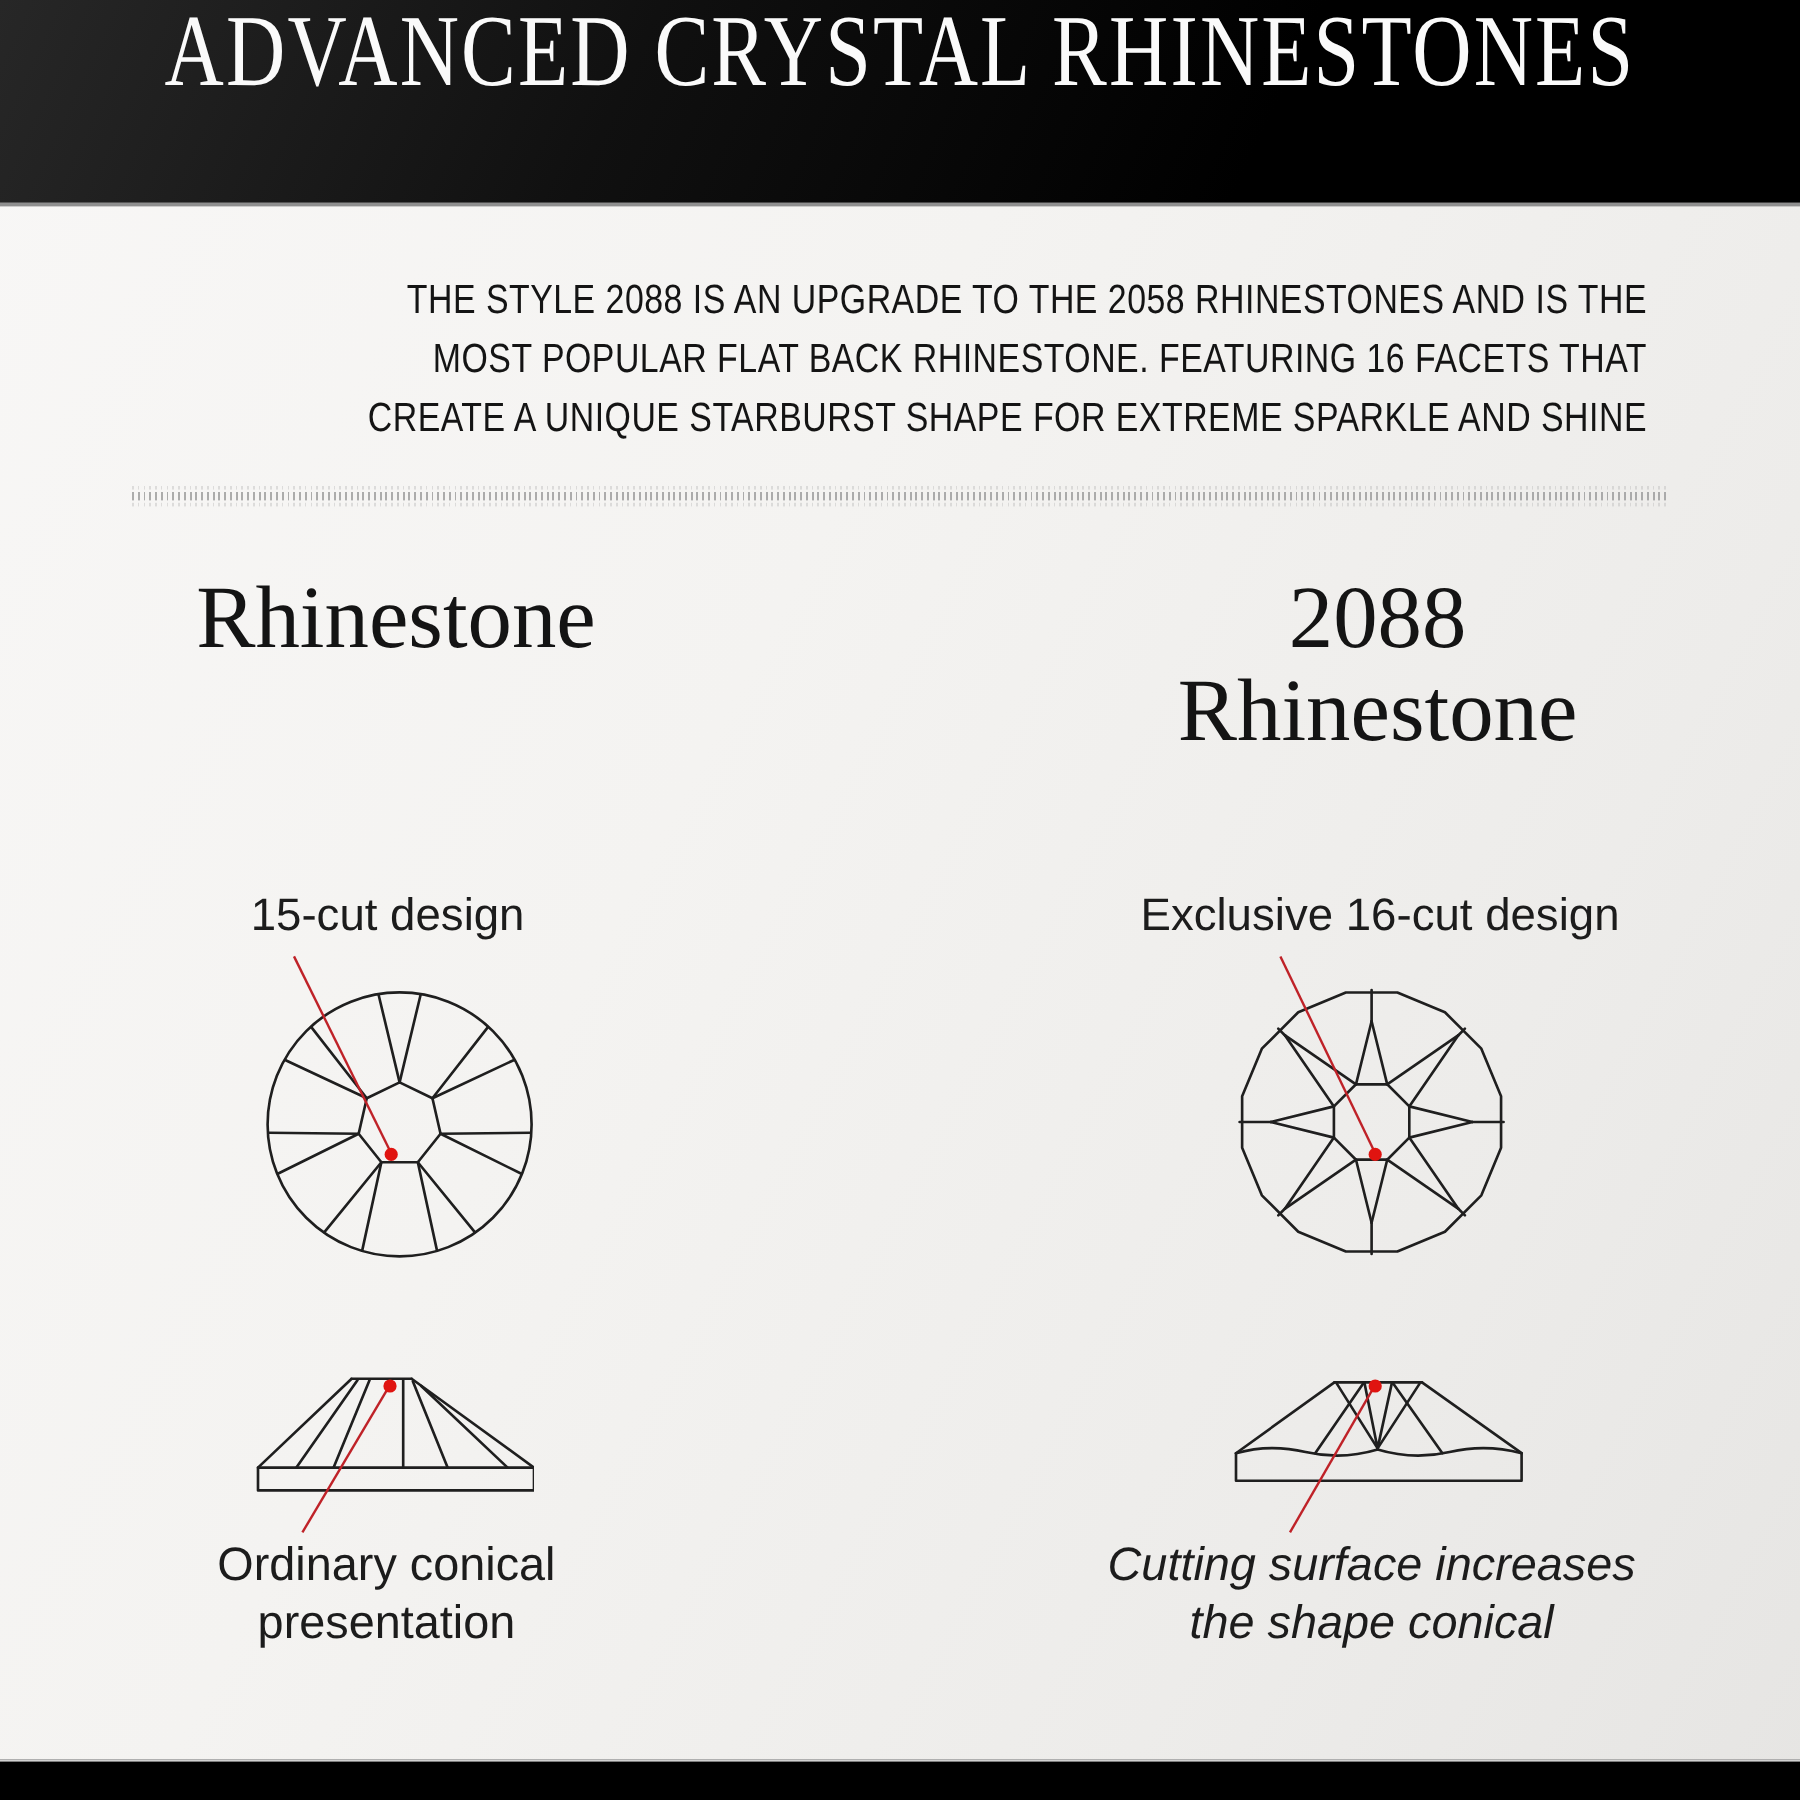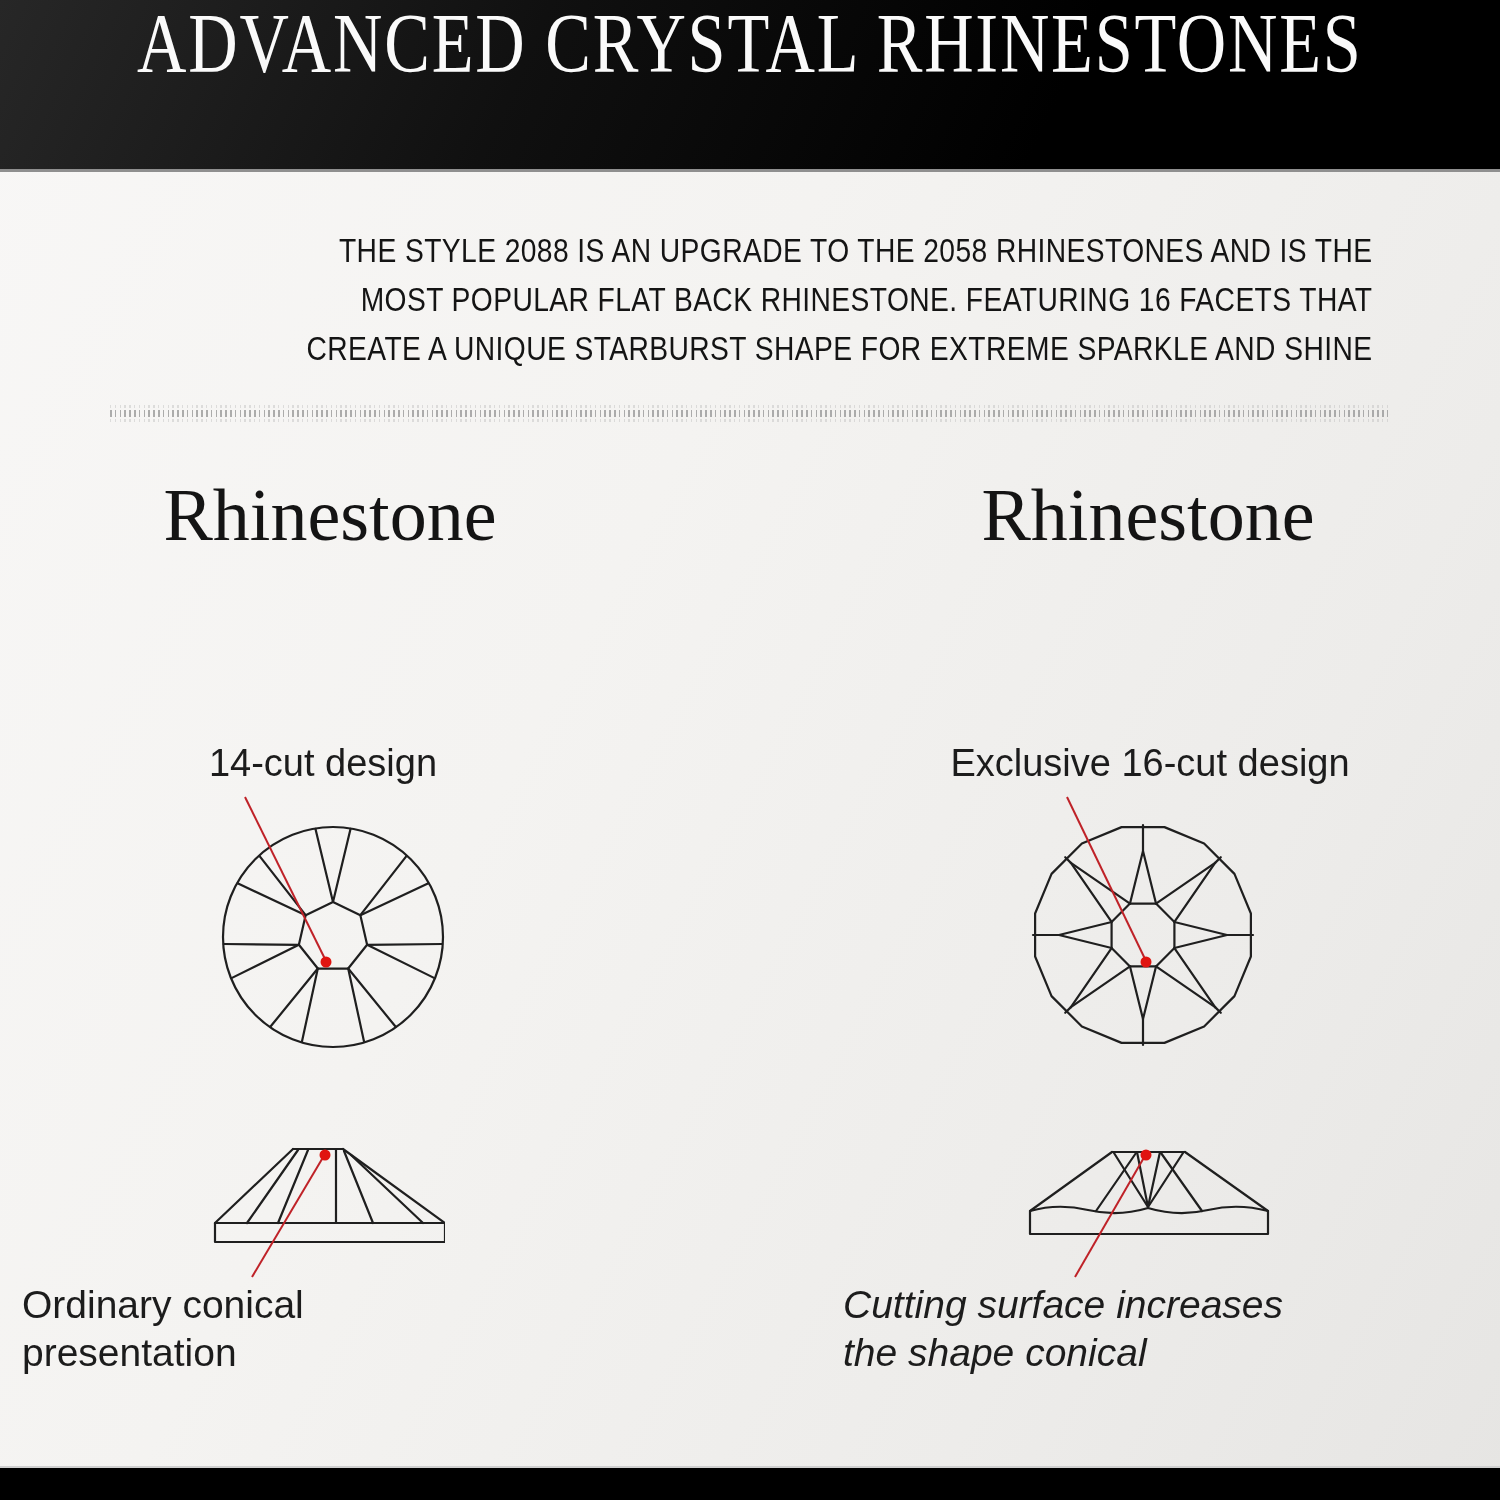--- a/index.html
+++ b/index.html
@@ -46,21 +46,21 @@
   }
   .col-head.left{left:30px;}
   .col-head.right{left:848px;}
   .cut-label{
     position:absolute;top:742px;width:600px;text-align:center;
     font-size:38px;color:#1c1c1c;
   }
   .cut-label.left{left:23px;}
   .cut-label.right{left:850px;}
   .bottom-label{
-    position:absolute;top:1281px;width:600px;
+    position:absolute;top:1281px;width:600px;text-align:center;
     font-size:39px;line-height:48px;color:#1c1c1c;
   }
   .bottom-label.left{left:22px;}
   .bottom-label.right{left:843px;font-style:italic;}
   .diagram{position:absolute;}
   #wheel2058{left:211px;top:815px;}
   #star2088{left:1021px;top:813px;}
   #side2058{left:205px;top:1145px;}
   #side2088{left:1020px;top:1140px;}
   .diagram line,.diagram circle,.diagram polygon,.diagram path,.diagram polyline,.diagram rect{
@@ -90,24 +90,25 @@
     <div class="intro-line">CREATE A UNIQUE STARBURST SHAPE FOR EXTREME SPARKLE AND SHINE</div>
   </div>
 
   <div class="divider"></div>
 
   <div class="col-head left">
     <div>Rhinestone</div>
   </div>
 
   <div class="col-head right">
+    <div>2088</div>
     <div>Rhinestone</div>
   </div>
 
-  <div class="cut-label left">14-cut design</div>
+  <div class="cut-label left">15-cut design</div>
   <div class="cut-label right">Exclusive 16-cut design</div>
 
   <svg id="wheel2058" class="diagram" width="244" height="244" viewBox="0 0 244 244">
       <circle cx="122" cy="122" r="110"></circle>
       <line x1="122" y1="87" x2="104.49" y2="13.91"></line>
       <line x1="122" y1="87" x2="139.51" y2="13.91"></line>
       <line x1="149.36" y1="100.18" x2="195.59" y2="40.92"></line>
       <line x1="149.36" y1="100.18" x2="217.42" y2="68.29"></line>
       <line x1="156.12" y1="129.79" x2="231.28" y2="128.98"></line>
       <line x1="156.12" y1="129.79" x2="223.49" y2="163.12"></line>

